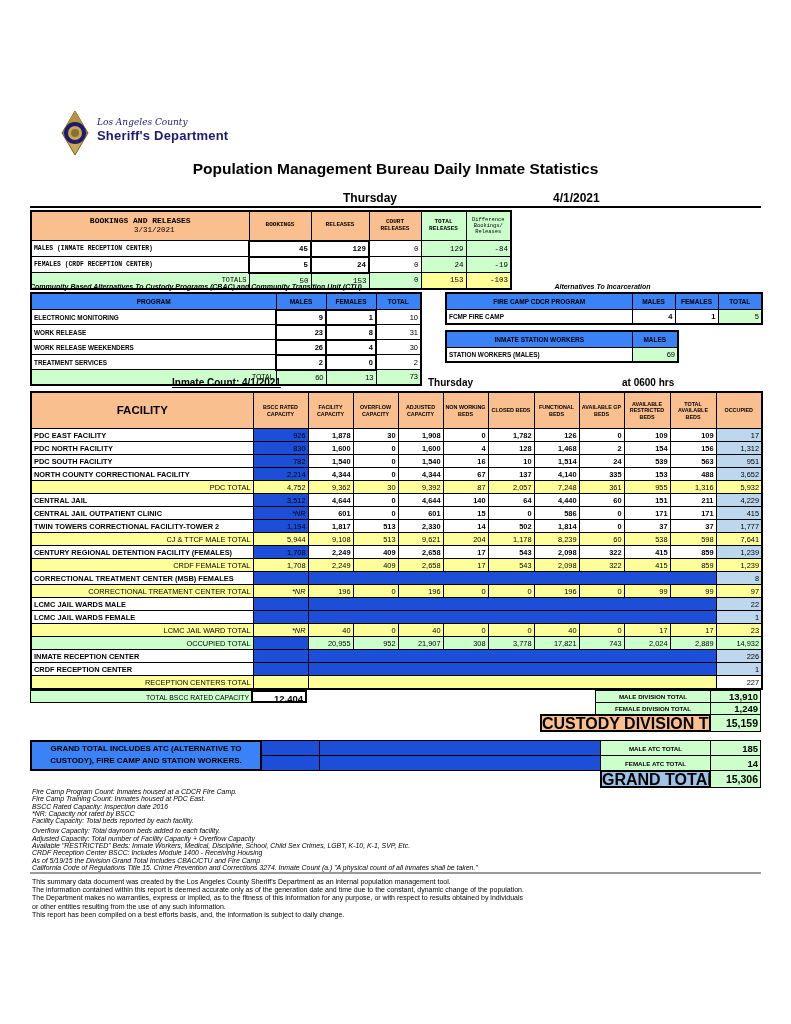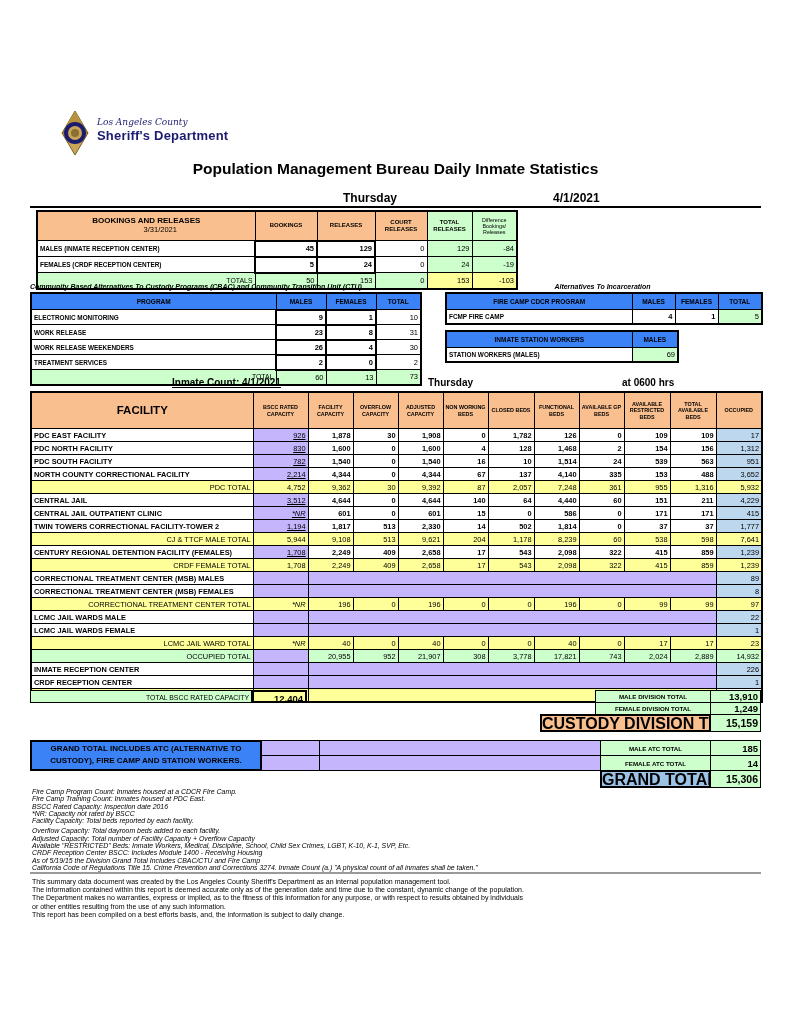--- a/index.html
+++ b/index.html
@@ -4,21 +4,21 @@
 <style>
   html,body{margin:0;padding:0;background:#fff;}
   body{width:791px;height:1024px;position:relative;font-family:"Liberation Sans",sans-serif;color:#000;}
   .page{position:absolute;inset:0;}
   .abs{position:absolute;}
   
   .orange{background:#FABF8F;}
   .green{background:#CCFFCC;}
   .yellow{background:#FFFF99;}
   .blue{background:#BDD7EE;}
-  .grey{background:#c4b5fd;text-decoration:underline;}
+  .grey{background:#1d4ed8;}
   .tan{background:#3b82f6;}
   .bluehdr{background:#9CC3E6;}
   
   .agency1{font-family:"DejaVu Serif",serif;font-style:italic;font-size:9px;color:#1b1b6f;}
   .agency2{font-weight:bold;font-size:13px;color:#1b1b6f;letter-spacing:.2px;}
   .doc-title{font-size:15.5px;font-weight:bold;text-align:center;width:791px;}
   .daytxt{font-size:12px;font-weight:bold;}
   .hline{background:#000;height:2px;}
   
   table{border-collapse:collapse;table-layout:fixed;}
@@ -76,21 +76,21 @@
   </div>
   <div class="abs agency1" style="left:97px;top:117px;">Los Angeles County</div>
   <div class="abs agency2" style="left:97px;top:128px;">Sheriff's Department</div>
 
   <div class="abs doc-title" style="left:0;top:160px;">Population Management Bureau Daily Inmate Statistics</div>
 
   <div class="abs daytxt" style="left:343px;top:191px;">Thursday</div>
   <div class="abs daytxt" style="left:553px;top:191px;">4/1/2021</div>
   <div class="abs hline" style="left:30px;top:206px;width:731px;"></div>
 
-  <table id="bookings" class="abs" style="left:36px;top:210px;width:480px;">
+  <table id="bookings" class="abs" style="left:30px;top:210px;width:480px;font-family:Liberation Mono, monospace;">
     <colgroup>
         <col style="width:218px">
         <col style="width:62px">
         <col style="width:58px">
         <col style="width:52px">
         <col style="width:45px">
         <col style="width:45px">
       </colgroup>
     <thead>
       <tr>
@@ -409,26 +409,20 @@
           <td class="num yellow">2,249</td>
           <td class="num yellow">409</td>
           <td class="num yellow">2,658</td>
           <td class="num yellow">17</td>
           <td class="num yellow">543</td>
           <td class="num yellow">2,098</td>
           <td class="num yellow">322</td>
           <td class="num yellow">415</td>
           <td class="num yellow">859</td>
           <td class="num yellow">1,239</td>
-        </tr>
-        <tr>
-          <td class="lbl">CORRECTIONAL TREATMENT CENTER (MSB) MALES</td>
-          <td class="grey"></td>
-          <td class="grey" colspan="9"></td>
-          <td class="num blue">89</td>
         </tr>
         <tr>
           <td class="lbl">CORRECTIONAL TREATMENT CENTER (MSB) FEMALES</td>
           <td class="grey"></td>
           <td class="grey" colspan="9"></td>
           <td class="num blue">8</td>
         </tr>
         <tr>
           <td class="tlab yellow">CORRECTIONAL TREATMENT CENTER TOTAL</td>
           <td class="num yellow nr">*NR</td>

